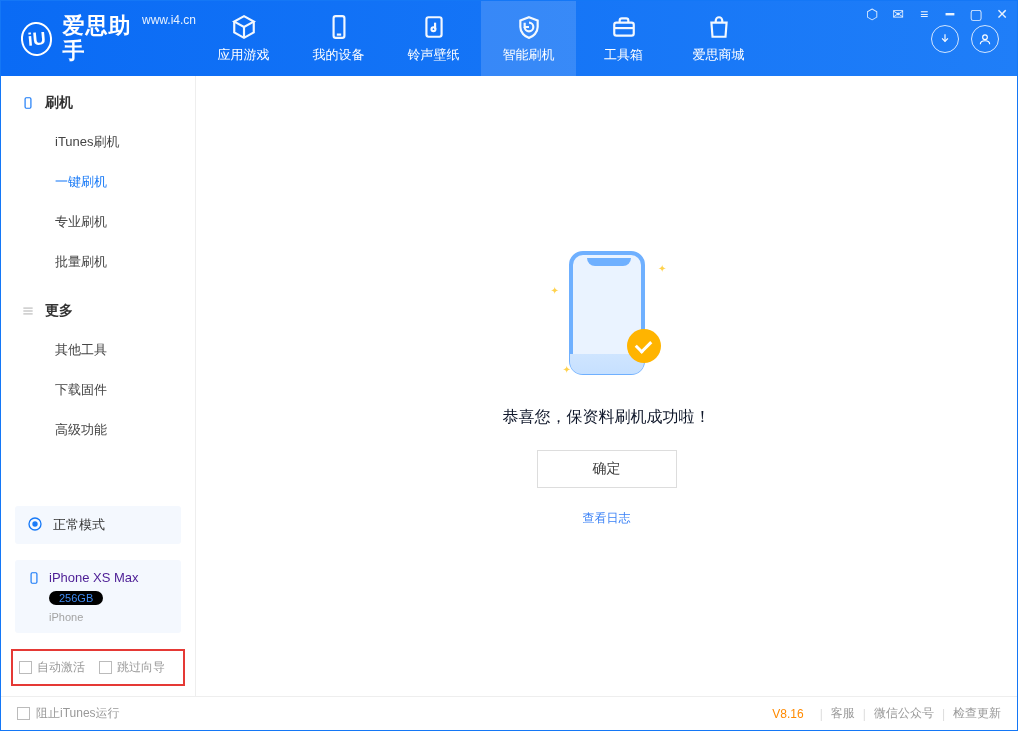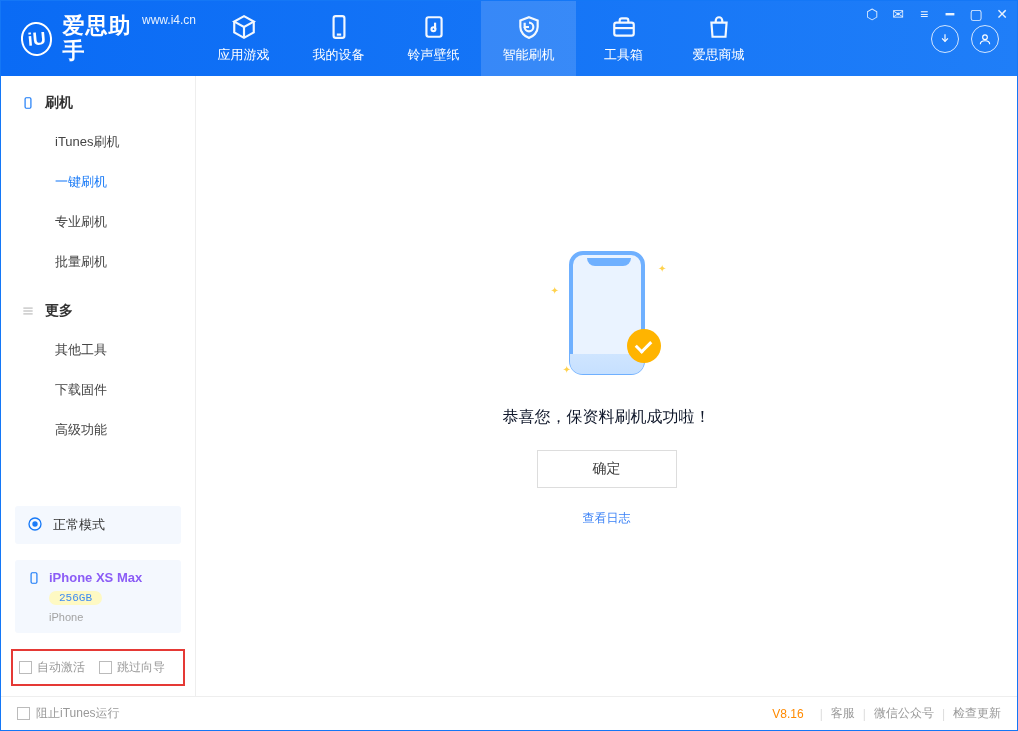--- a/index.html
+++ b/index.html
@@ -23,22 +23,22 @@
 .body { flex:1; display:flex; min-height:0; }
 .sidebar { width:195px; background:#fff; border-right:1px solid #eee; display:flex; flex-direction:column; }
 .side-section { padding: 18px 0 2px 0; }
 .side-head { display:flex; align-items:center; gap:10px; padding: 0 20px 10px 20px; color:#333; font-size:14px; font-weight:600;}
 .side-head svg { width:14px; height:14px; }
 .side-item { padding: 11px 20px 11px 54px; font-size:13px; color:#444; cursor:pointer; }
 .side-item.active { color:#1779f7; }
 .side-spacer { flex:1; }
 .mode-box, .device-box { margin: 8px 14px; background:#f4f8fe; border-radius:3px; padding:10px 12px; font-size:13px; color:#333; display:flex; align-items:flex-start; gap:10px;}
 .device-box { flex-direction:column; align-items:flex-start; gap:6px; }
-.device-box .dname { font-weight:700; color:#8b5cf6; display:flex; align-items:center; gap:8px;}
-.device-box .cap { background:#fef9c3; color:#3f8bf2; font-size:11px; padding:1px 10px; border-radius:10px; margin-left:22px;font-family:Liberation Mono, monospace;}
+.device-box .dname { font-weight:400; color:#4c1d95; display:flex; align-items:center; gap:8px;}
+.device-box .cap { background:#000000; color:#3f8bf2; font-size:11px; padding:1px 10px; border-radius:10px; margin-left:22px;}
 .device-box .sub { font-size:11px; color:#a3a3a3; margin-left:22px;}
 .options-row { border:2px solid #e53935; margin: 8px 10px 10px 10px; padding:8px 6px; display:flex; gap:14px; font-size:12px; color:#999;}
 .options-row label { display:flex; align-items:center; gap:5px; cursor:pointer;}
 .chk { width:13px; height:13px; border:1px solid #bbb; background:#fff; display:inline-block;}
 
 .main { flex:1; display:flex; flex-direction:column; align-items:center; justify-content:center; gap:18px; color:#333; }
 .illus { width:120px; height:140px; position:relative; margin-bottom:4px;}
 .illus .phone { position:absolute; left:22px; top:6px; width:76px; height:124px; border:4px solid #6fb0ff; border-radius:14px; background:#eaf3ff; }
 .illus .phone::after{content:""; position:absolute; bottom:-3px; left:-3px; right:-3px; height:20px; border-radius:0 0 12px 12px; background:linear-gradient(#cfe5ff,#c6e0ff);}
 .illus .phone::before{content:""; position:absolute; top:3px; left:14px; width:44px; height:8px; background:#6fb0ff; border-radius:0 0 8px 8px;}

